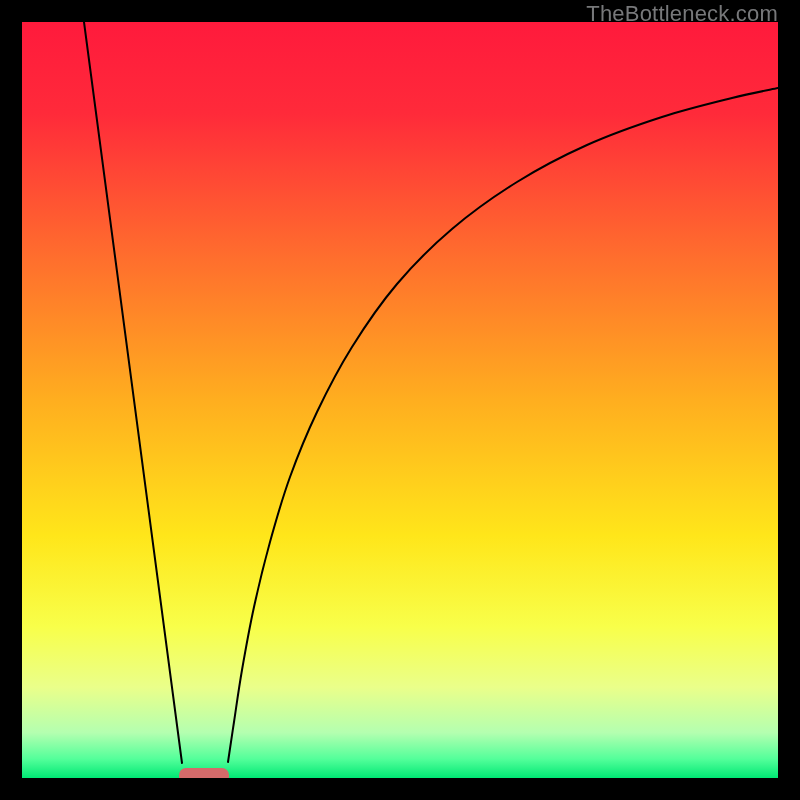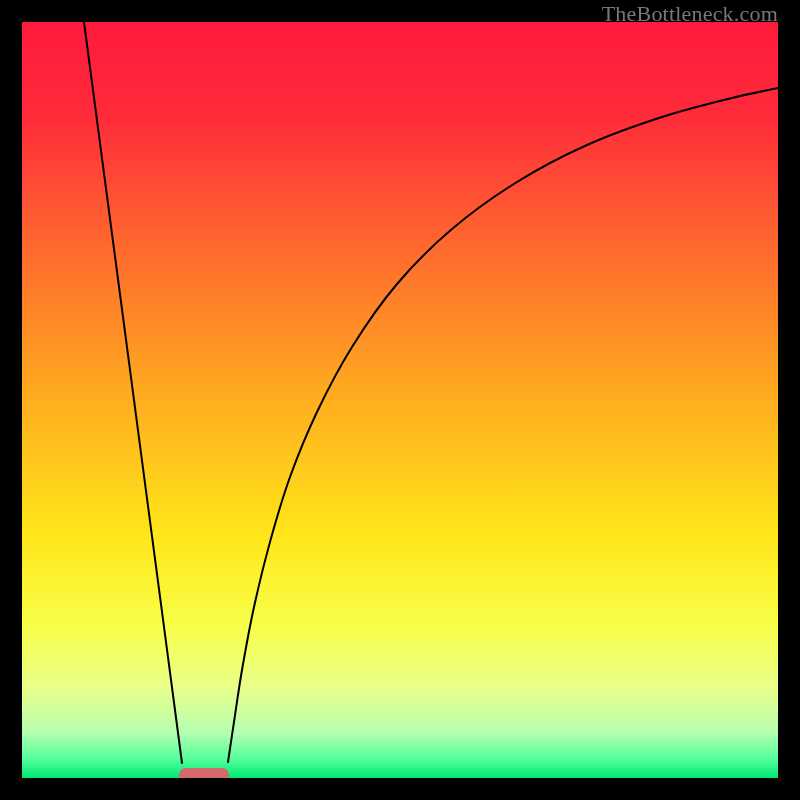--- a/index.html
+++ b/index.html
@@ -16,21 +16,21 @@
     top: 22px;
     width: 756px;
     height: 756px;
     background: #000;
   }
   .watermark {
     position: absolute;
     top: 1px;
     right: 22px;
     color: #77787a;
-    font-family: Liberation Serif, serif;
+    font-family: Liberation Sans, sans-serif;
     font-size: 22px;
     letter-spacing: 0.2px;
     z-index: 30;
     user-select: none;
   }
   svg {
     display: block;
   }
 </style>
 </head>

